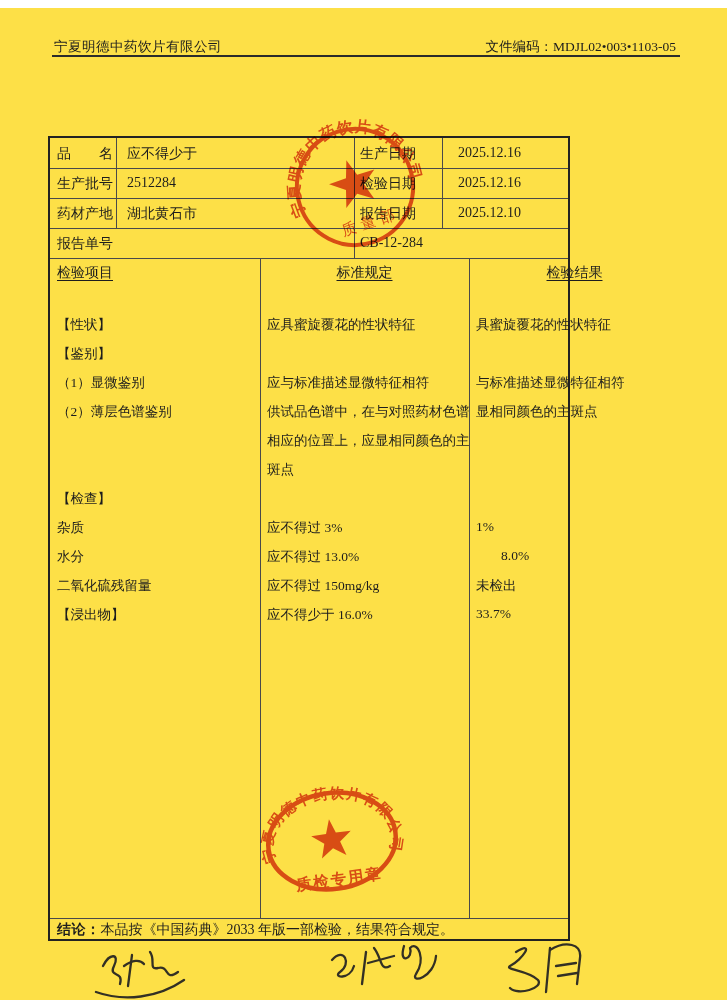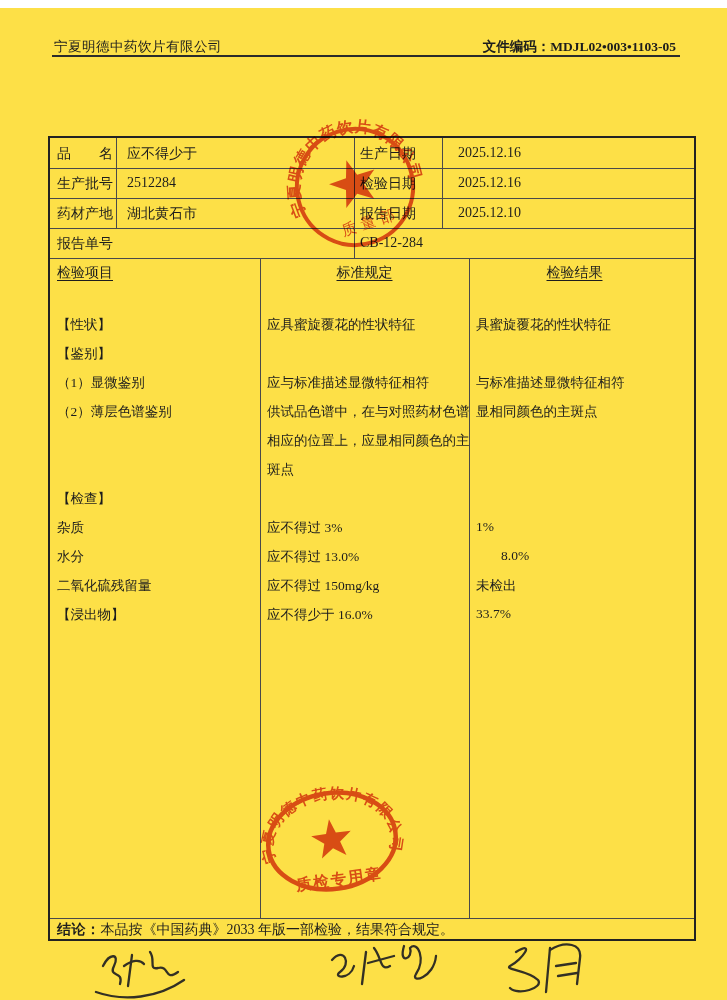--- a/index.html
+++ b/index.html
@@ -6,25 +6,25 @@
   html,body { background:#fff; }
   .page {
     position:relative; width:727px; height:1000px; margin:8px auto;
     background:#fde047; overflow:hidden;
     font-family:"Liberation Serif","DejaVu Serif",serif;
     color:#1d1d1d;
   }
   .abs { position:absolute; }
   
   .company { left:54px; top:30px; font-size:13.5px; letter-spacing:.5px; }
-  .filecode { right:51px; top:30px; font-size:13.5px;font-weight:bold; }
+  .filecode { right:51px; top:30px; font-size:13.5px; }
   .hdr-rule { left:52px; top:47px; width:628px; height:2px; background:#2b2b2b; }
   .title { left:0; right:0; top:79px; text-align:center; font-size:25px; font-weight:bold; letter-spacing:3px; }
   
-  .tbl { left:48px; top:128px; width:648px; height:805px; border:2px solid #222; }
+  .tbl { left:48px; top:128px; width:522px; height:805px; border:2px solid #222; }
   .hline { position:absolute; left:0; width:100%; height:1px; background:#4a4a4a; }
   .vline { position:absolute; top:0; width:1px; background:#4a4a4a; }
   .cellv { position:absolute; font-size:14px; white-space:nowrap; }
   .ins-head { position:absolute; top:126px; font-size:14px; text-decoration:underline; text-underline-offset:3px; }
   .ins-line { position:absolute; font-size:13.5px; white-space:nowrap; }
   .concl { position:absolute; left:7px; top:783px; font-size:14px; white-space:nowrap; }
   .concl b { letter-spacing:.5px; }
   
   .sig-label { font-size:14px; white-space:nowrap; top:994px; }
   .sig-svg { left:0; top:900px; width:727px; height:100px; pointer-events:none; }

